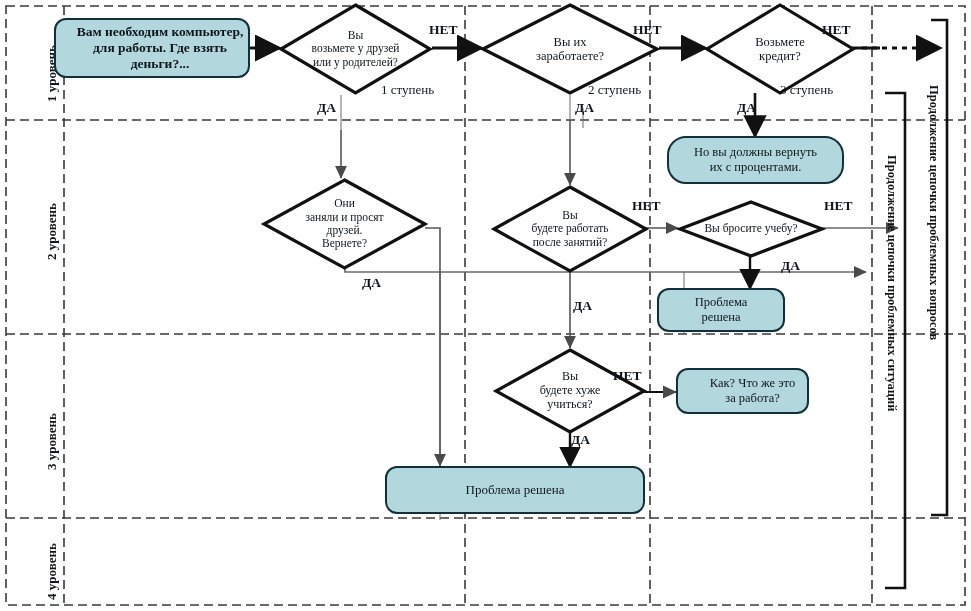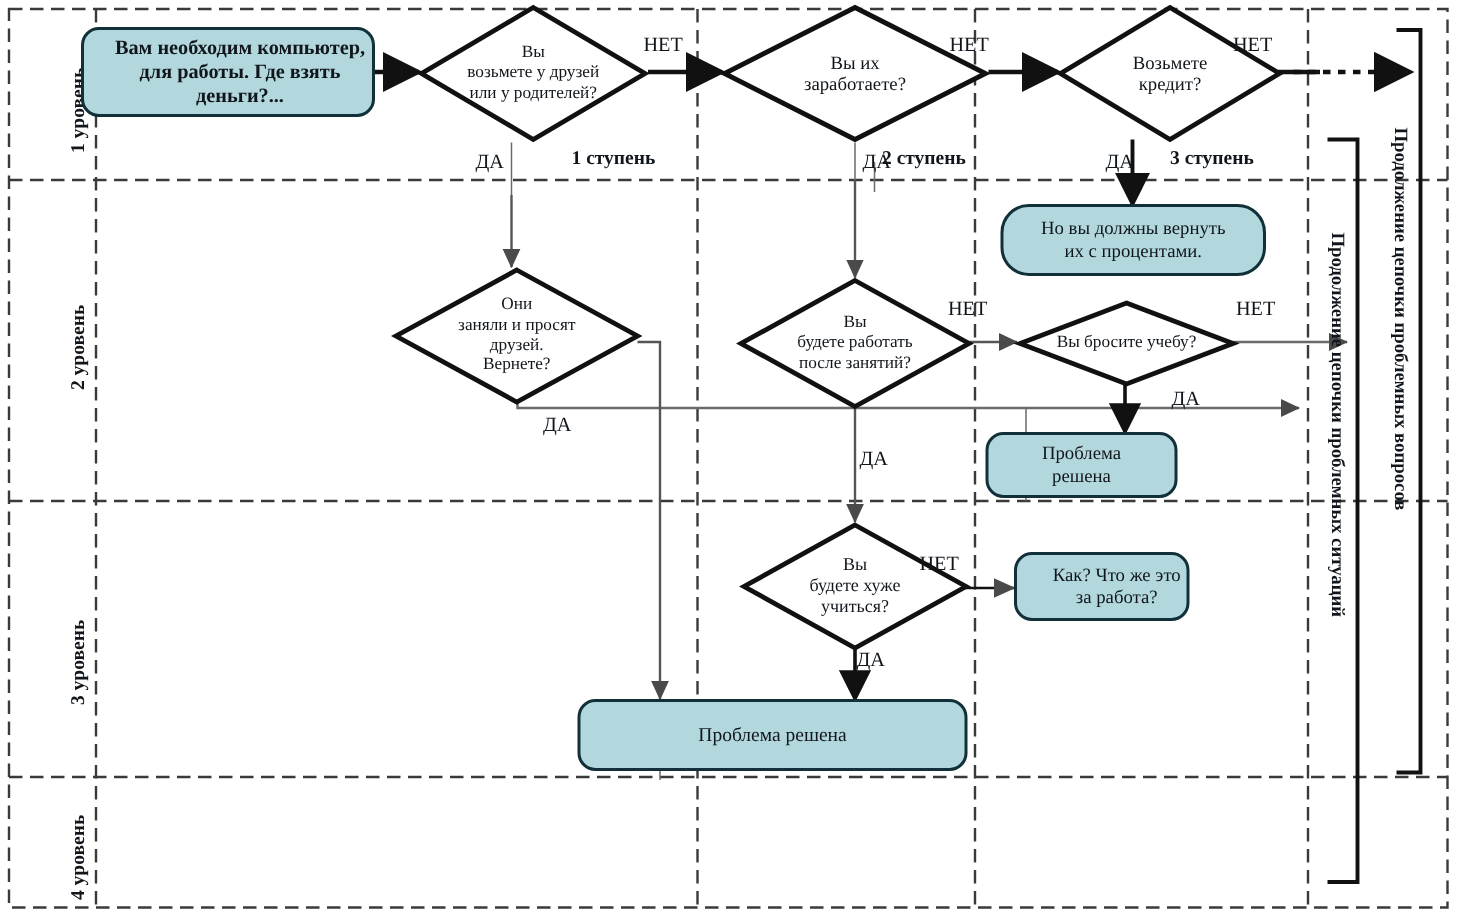--- a/index.html
+++ b/index.html
@@ -65,22 +65,23 @@
     text-align: center;
     line-height: 1.16;
     color: #10161c;
     white-space: pre-line;
   }
   
   .txt {
     position: absolute;
     color: #10161c;
     white-space: nowrap;
-  }
-  .txt.b { font-weight: bold; margin-top: 15px; }
+    font-weight: bold;
+  }
+  .txt.b { font-weight: normal; }
   .vtxt {
     position: absolute;
     color: #10161c;
     white-space: nowrap;
     font-weight: bold;
     transform-origin: 0 0;
     transform: rotate(90deg);
   }
   .lane-label {
     position: absolute;
@@ -230,21 +231,21 @@
 
   <div class="diamond-wrap" style="left:494px; top:348px; width:152px; height:86px;">
     <svg width="152" height="86">
       <polygon points="76,2 150,43 76,84 2,43" fill="#ffffff" stroke="#111111" stroke-width="3.2"></polygon>
     </svg>
     <div class="diamond-label" style="font-size:12px;">Вы
 будете хуже
 учиться?</div>
   </div>
 
-  <div class="node rbox" style="left:676px; top:368px; width:117px; height:46px; font-size:12.5px; white-space:pre-line;padding-left:20px;">Как? Что же это
+  <div class="node rbox" style="left:676px; top:368px; width:133px; height:46px; font-size:12.5px; white-space:pre-line;padding-left:20px;">Как? Что же это
 за работа?</div>
 
   <div class="node rbox" style="left:385px; top:466px; width:260px; height:48px; font-size:13px; white-space:pre-line;">Проблема решена</div>
 
   <div class="txt" style="left:429px; top:22px; font-size:13.5px;">НЕТ</div>
   <div class="txt" style="left:317px; top:100px; font-size:13.5px;">ДА</div>
 
   <div class="txt" style="left:633px; top:22px; font-size:13.5px;">НЕТ</div>
   <div class="txt" style="left:575px; top:100px; font-size:13.5px;">ДА</div>
 

